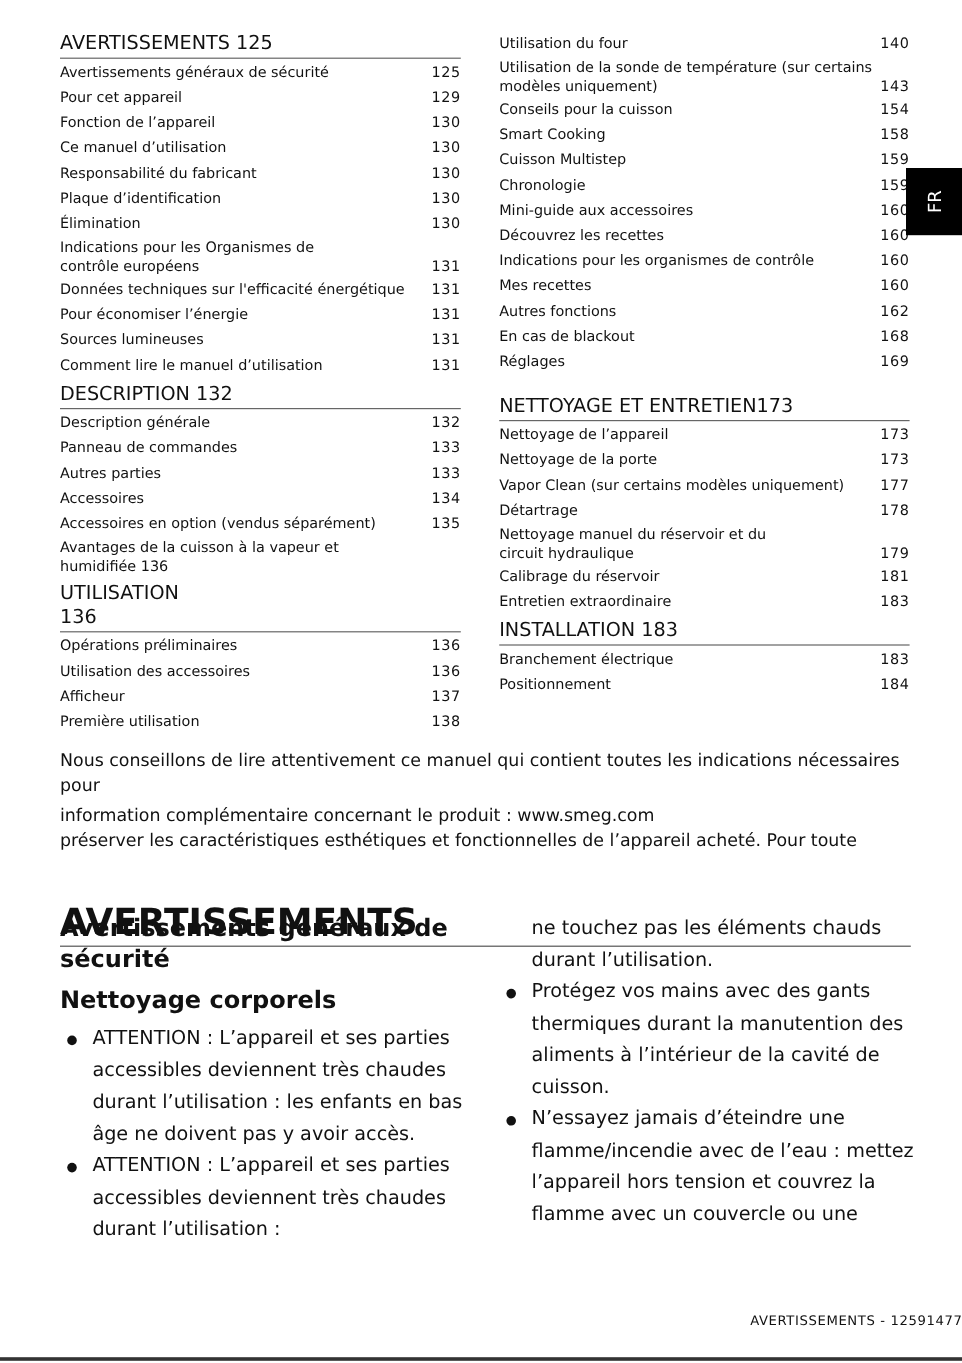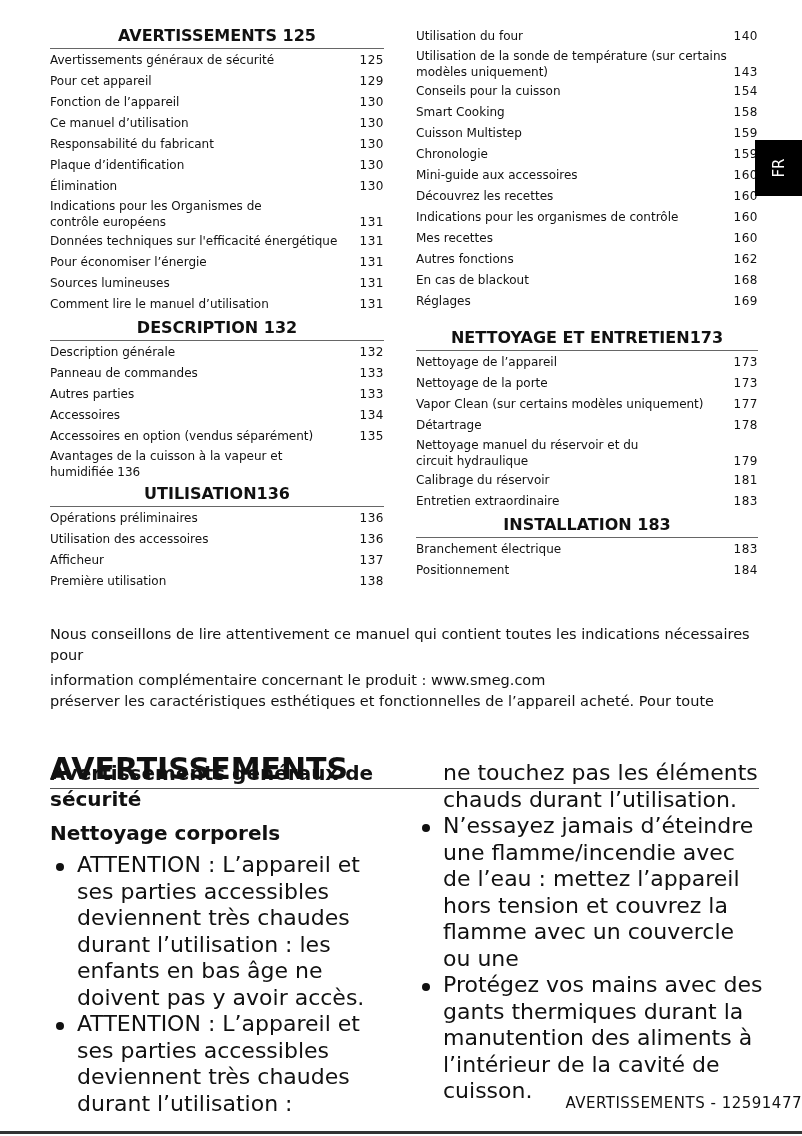--- a/index.html
+++ b/index.html
@@ -1,39 +1,39 @@
 <!DOCTYPE html>
 <html><head>
 <meta charset="utf-8">
 <style>
   html, body { margin:0; padding:0; background:#ffffff; }
   body { width:802px; height:1136px; position:relative; overflow:hidden; color:#111; font-family:"DejaVu Sans", sans-serif; }
   .toc-col { position:absolute; top:26px; }
   .toc-left { left:50px; width:334px; }
   .toc-right { left:416px; width:342px; }
-  .sec-head { display:flex; justify-content:center; font-weight:bold; font-size:16px; letter-spacing:0px; padding-bottom:2px; border-bottom:1.5px solid #666; margin-bottom:1px; line-height:20px; }
+  .sec-head { display:flex; justify-content:flex-start; font-weight:normal; font-size:16px; letter-spacing:0px; padding-bottom:2px; border-bottom:1.5px solid #666; margin-bottom:1px; line-height:20px; }
   .toc-row { display:flex; justify-content:space-between; align-items:flex-end; font-size:12px; line-height:21px; }
   .toc-row .lbl { flex:1; }
   .toc-row .pg { width:30px; text-align:right; letter-spacing:0.5px; }
   .toc-row.wrap { line-height:15.5px; padding-top:2px; padding-bottom:1px; }
   .fr-tab { position:absolute; left:755px; top:140px; width:47px; height:56px; background:#000; }
   .fr-tab span { position:absolute; left:50%; top:50%; transform:translate(-50%,-50%) rotate(-90deg); color:#fff; font-size:15px; }
   .intro { position:absolute; left:50px; top:624px; width:715px; font-size:14.5px; line-height:21px; }
   .intro p { margin:0; }
   .intro .l1 { margin-bottom:4px; }
   .main-title { position:absolute; left:50px; top:710px; width:709px; font-size:30px; font-weight:bold; letter-spacing:0px; border-bottom:1.5px solid #555; padding-bottom:0; line-height:38px;margin-top:40px; }
   .col-l { position:absolute; left:50px; top:760px; width:345px; }
   .col-r { position:absolute; left:416px; top:760px; width:350px; }
   .h2 { font-size:20px; font-weight:bold; line-height:26px; margin:0 0 8px 0; }
   .h3 { font-size:20px; font-weight:bold; line-height:26px; margin:0 0 6px 0; }
   ul.bul { list-style:none; margin:0; padding:0; }
-  ul.bul li { position:relative; padding-left:27px; font-size:22px; line-height:26.5px; }
+  ul.bul li { position:relative; padding-left:27px; font-size:16px; line-height:26.5px; }
   ul.bul li::before { content:""; position:absolute; left:6px; top:11px; width:8px; height:8px; background:#111; border-radius:50%; }
   ul.bul li.cont::before { display:none; }
-  .footer-text { position:absolute; right:0; top:1094px; font-size:15px; letter-spacing:0.5px; white-space:nowrap; color:#111; }
+  .footer-text { position:absolute; right:0; top:1094px; font-size:11px; letter-spacing:0.5px; white-space:nowrap; color:#111; }
   .footer-line { position:absolute; left:0; top:1131px; width:802px; height:3px; background:#333; }
 </style>
 </head>
 <body>
 
 <div class="toc-col toc-left">
 
   <div class="sec-head">
     <span>AVERTISSEMENTS 125</span>
     <span></span>
@@ -109,21 +109,21 @@
     </div>
   <div class="toc-row">
       <span class="lbl">Accessoires en option (vendus séparément)</span>
       <span class="pg">135</span>
     </div>
   <div class="toc-row wrap">
       <span class="lbl" style="padding-right:20px;">Avantages de la cuisson à la vapeur et humidifiée 136</span>
       <span class="pg"></span>
     </div>
 
-  <div class="sec-head" style="margin-top:3px;">
+  <div class="sec-head" style="margin-top:3px;flex-direction:column;">
     <span>UTILISATION</span>
     <span>136</span>
   </div>
   <div class="toc-row">
       <span class="lbl">Opérations préliminaires</span>
       <span class="pg">136</span>
     </div>
   <div class="toc-row">
       <span class="lbl">Utilisation des accessoires</span>
       <span class="pg">136</span>
@@ -256,19 +256,19 @@
   <div class="h3">Nettoyage corporels</div>
   <ul class="bul">
     <li>ATTENTION : L’appareil et ses parties accessibles deviennent très chaudes durant l’utilisation : les enfants en bas âge ne doivent pas y avoir accès.</li>
     <li>ATTENTION : L’appareil et ses parties accessibles deviennent très chaudes durant l’utilisation :</li>
   </ul>
 </div>
 
 <div class="col-r">
   <ul class="bul">
     <li class="cont">ne touchez pas les éléments chauds durant l’utilisation.</li>
+    <li>Protégez vos mains avec des gants thermiques durant la manutention des aliments à l’intérieur de la cavité de cuisson.</li>
     <li>N’essayez jamais d’éteindre une flamme/incendie avec de l’eau : mettez l’appareil hors tension et couvrez la flamme avec un couvercle ou une</li>
-    <li>Protégez vos mains avec des gants thermiques durant la manutention des aliments à l’intérieur de la cavité de cuisson.</li>
   </ul>
 </div>
 
 <div class="footer-text">AVERTISSEMENTS  -  12591477</div>
 <div class="footer-line"></div>
 
 </body></html>

